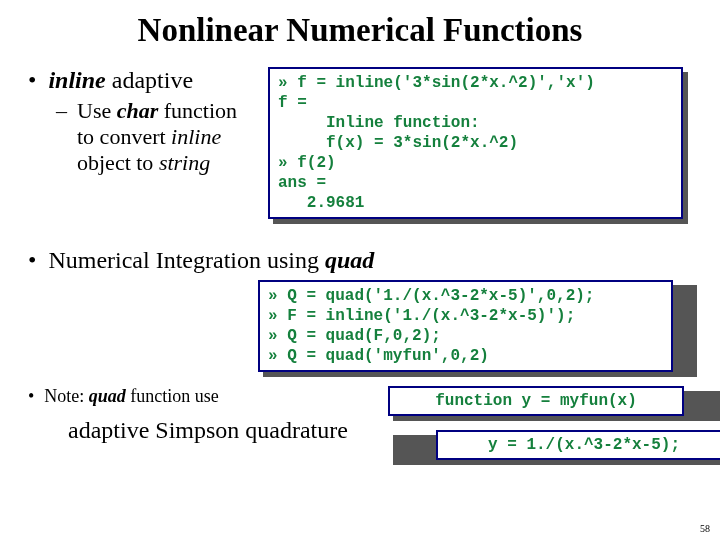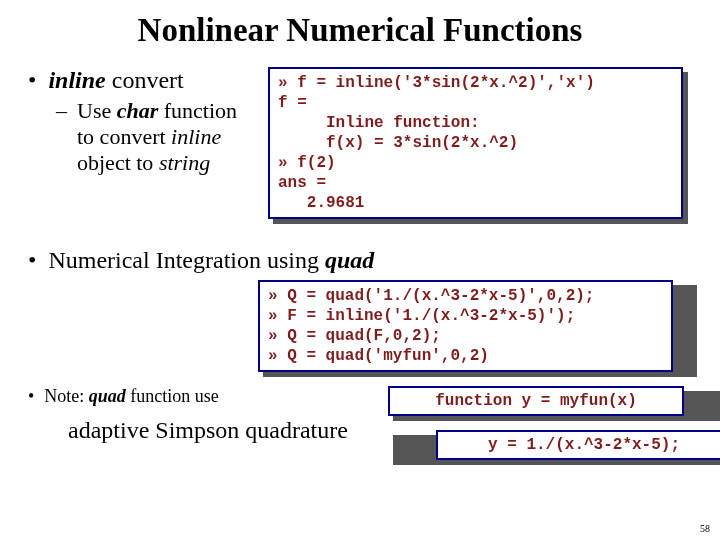--- a/index.html
+++ b/index.html
@@ -58,21 +58,21 @@
     background: #555;
   }
   .codebox {
     position: relative;
     background: white;
     border: 2px solid #000080;
     padding: 4px 8px;
     font-family: "Courier New", monospace;
     font-size: 16px;
     font-weight: bold;
-    color: #7f1d1d;
+    color: #15803d;
     line-height: 1.25;
     white-space: pre;
   }
   .top-flex {
     display: flex;
     align-items: flex-start;
   }
   .top-left {
     display: flex;
     flex-direction: column;
@@ -142,21 +142,21 @@
 
 <div class="title">Nonlinear Numerical Functions</div>
 
 <div class="content">
 
   <div class="top-flex">
     <div class="top-left">
       <div class="bullet1">
         <span class="dot">•</span>
         <span>
-          <span class="bolditalic">inline</span><span> convert</span>
+          <span class="bolditalic">inline</span><span> adaptive</span>
         </span>
       </div>
       <div class="bullet2">
         <span class="dash">–</span>
         <span>
           <span>Use </span><span class="bolditalic">char</span><span> function to convert </span><span class="italic">inline</span><span> object to </span><span class="italic">string</span>
         </span>
       </div>
     </div>
     <div class="codebox-wrap">

